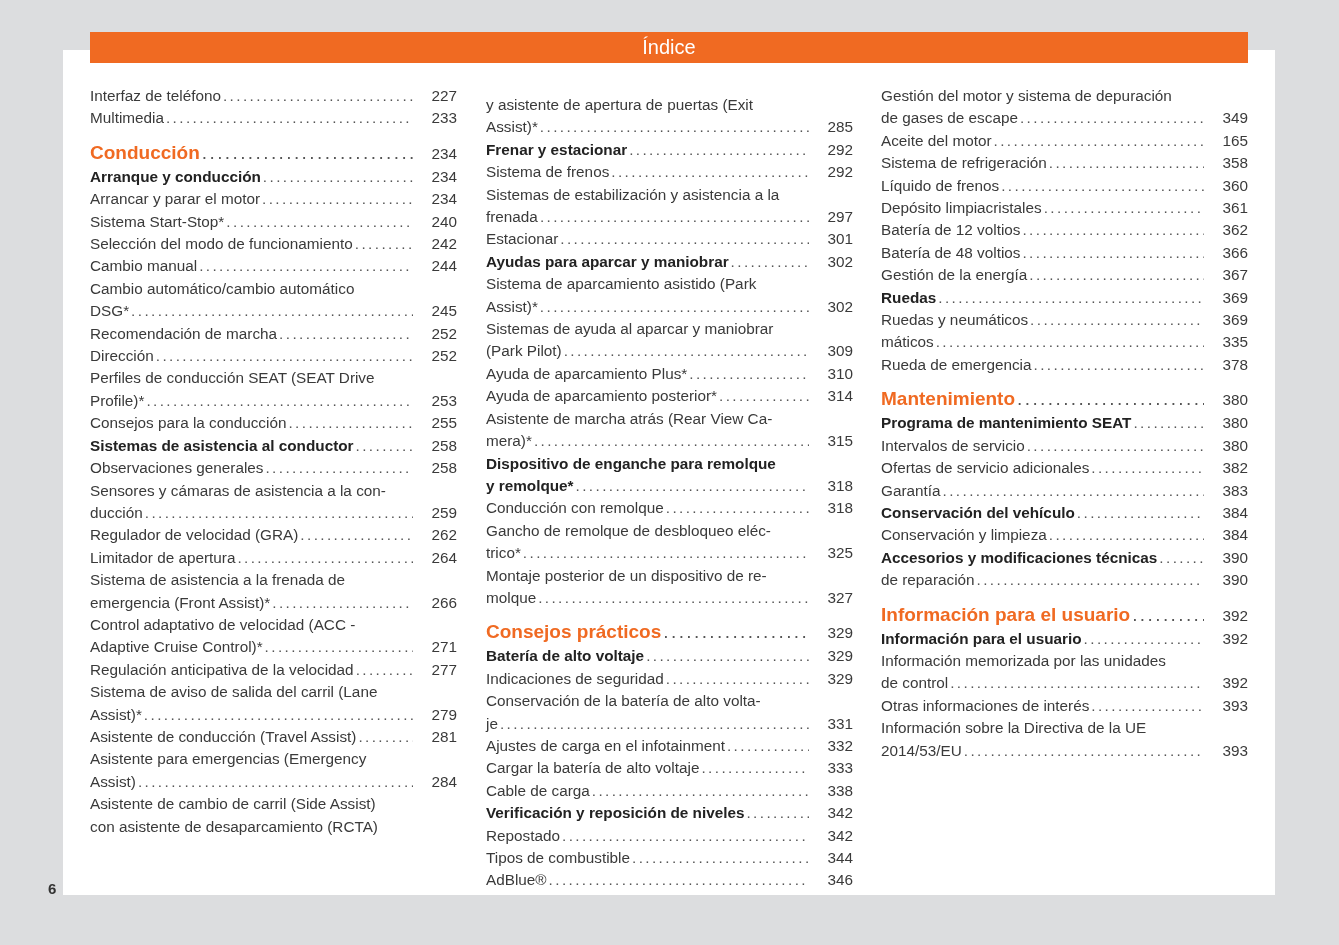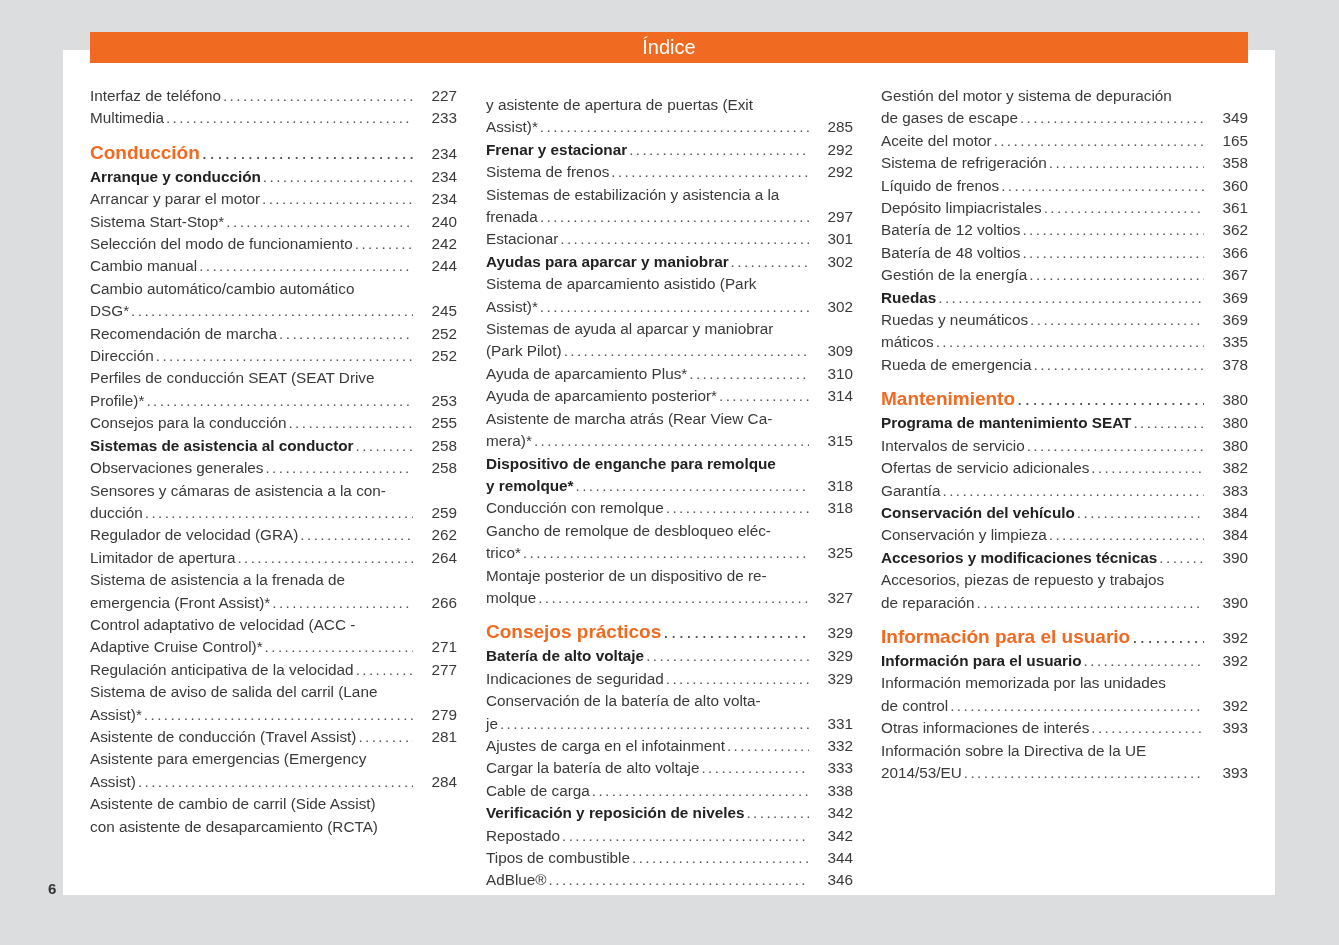--- a/index.html
+++ b/index.html
@@ -543,21 +543,20 @@
       </div>
     </div>
     <div class="entry bold">
       <div class="line">
         <span class="text">Accesorios y modificaciones técnicas</span>
         <span class="dots"></span>
         <span class="pg">390</span>
       </div>
     </div>
     <div class="entry">
-      <span class="first">Accesorios, piezas de repuesto y trabajos</span>
       <div class="line">
         <span class="text">de reparación</span>
         <span class="dots"></span>
         <span class="pg">390</span>
       </div>
     </div>
     <div class="entry chapter">
       <div class="line">
         <span class="text">Información para el usuario</span>
         <span class="dots"></span>

